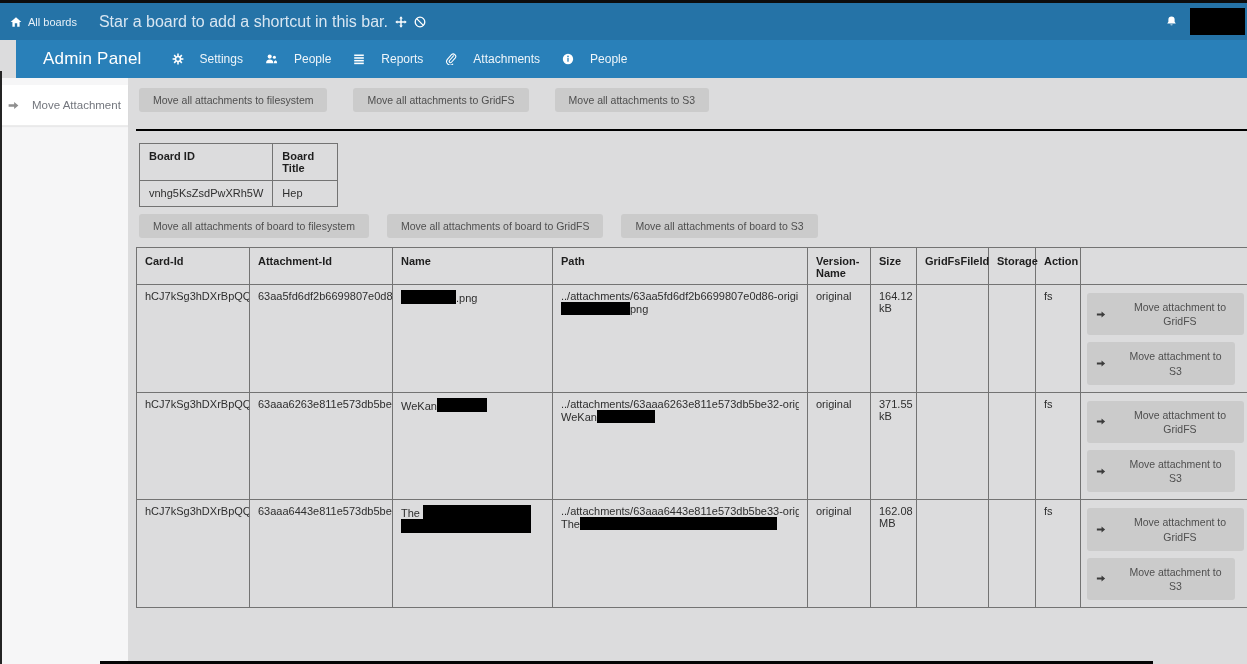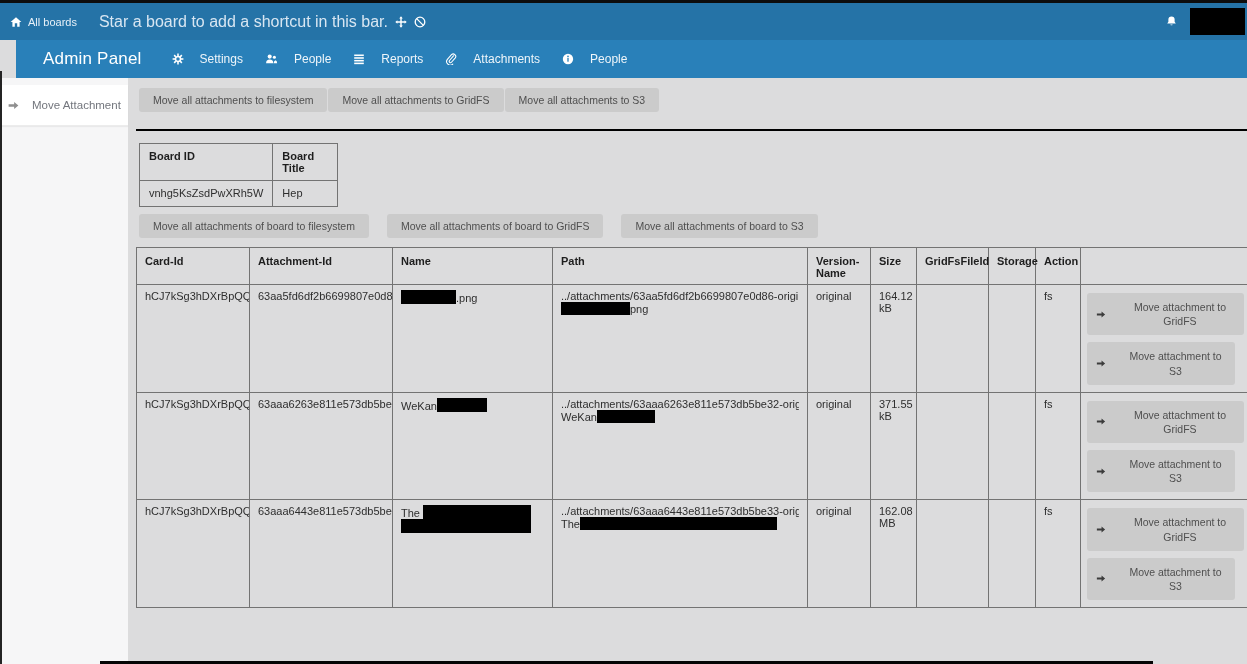--- a/index.html
+++ b/index.html
@@ -33,21 +33,21 @@
   
   .content { display:flex; height:590px; }
   .sidebar { width:128px; background:#f6f6f7; flex:0 0 128px; padding-top:7px; }
   .sidebar-item {
     height:41px; background:#fff; display:flex; align-items:center; gap:12px;
     padding-left:7px; font-size:11.5px; color:#73767d; cursor:pointer;
     border-bottom:1px solid #ececec; box-shadow:0 1px 1px rgba(0,0,0,.05);
   }
   .main { flex:1; padding:10px 0 0 8px; overflow:hidden; }
 
-  .btn-row { display:flex; gap:1px; }
+  .btn-row { display:flex; gap:26px; }
   .btn-row.board { gap:18px; margin:7px 0 9px 3px; }
   .btn-row.global { margin-left:3px; }
   .btn {
     background:#cbcbcb; border:none; border-radius:3px; color:#4f4f4f;
     font-family:inherit; font-size:10.5px; padding:6px 14px; cursor:pointer; white-space:nowrap;
   }
   .divider { border:none; height:2px; background:#000; margin:17px 0 12px 0; }
 
   table { border-collapse:collapse; font-size:11px; color:#2e2e2e; }
   th, td { border:1px solid #737373; padding:5px 8px; text-align:left; vertical-align:top; }

